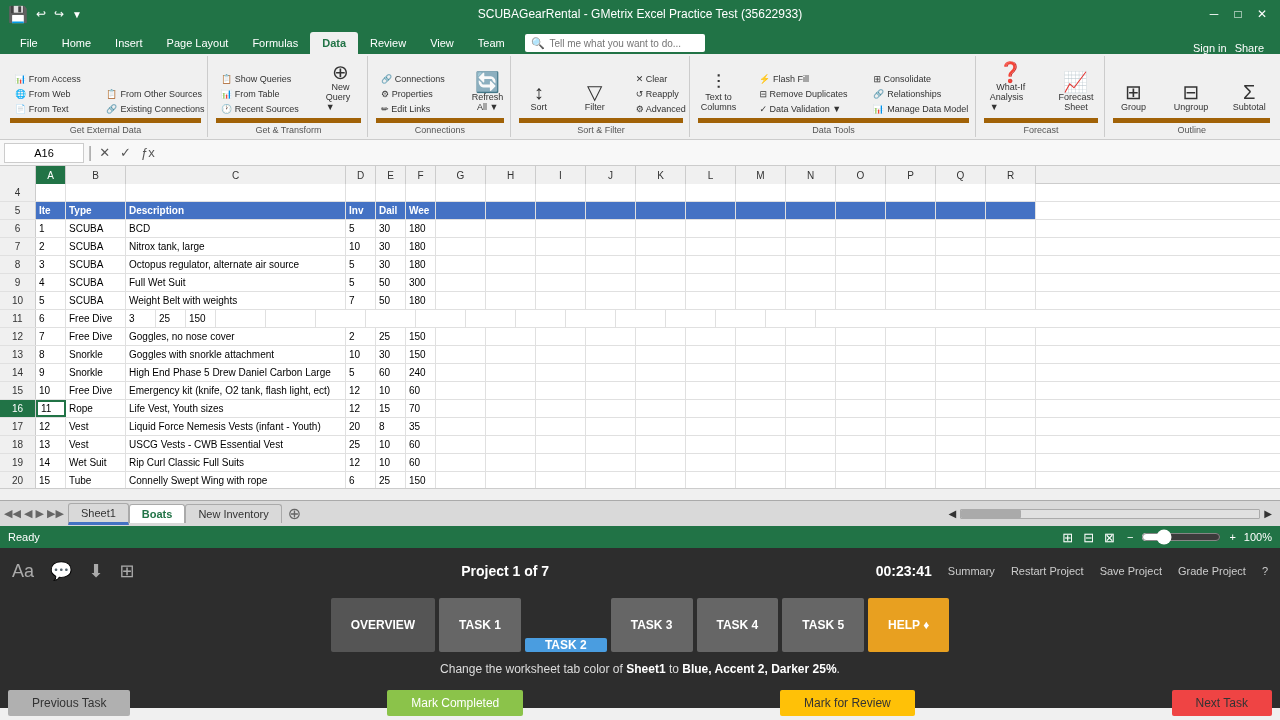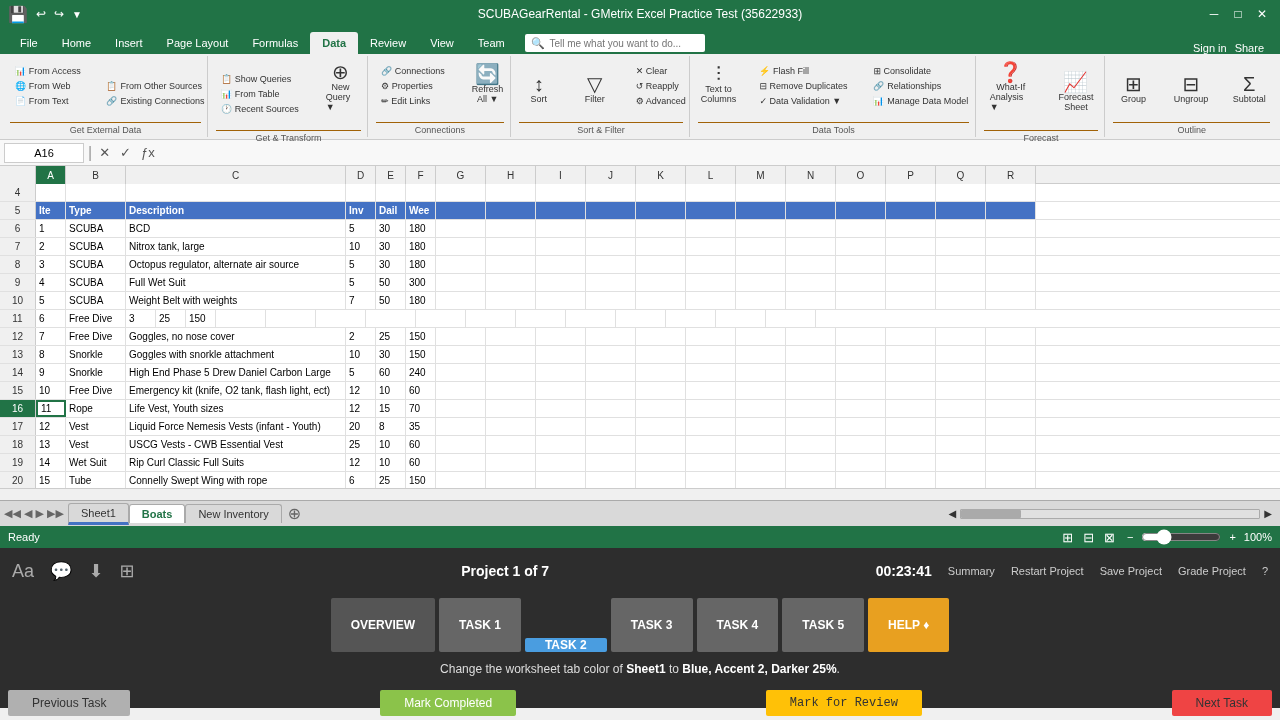--- a/index.html
+++ b/index.html
@@ -63,22 +63,22 @@
       display: flex;
       flex: 1;
       gap: 16px;
       align-items: flex-end;
     }
     .ribbon-group-label {
       font-size: 9px;
       color: #555;
       text-align: center;
       padding-top: 2px;
-      border-top: 1px solid #a16207;
-      margin-top: 14px;
+      border-top: 5px solid #a16207;
+      margin-top: 2px;
     }
     .ribbon-btn {
       display: flex;
       flex-direction: column;
       align-items: center;
       padding: 3px 5px;
       cursor: pointer;
       border: 1px solid transparent;
       border-radius: 2px;
       font-size: 9px;
@@ -310,21 +310,21 @@
       padding: 6px 24px;
       border: none;
       cursor: pointer;
       font-size: 12px;
       border-radius: 2px;
       color: #333;
       background: #ccc;
     }
     .action-btn.prev { background: #b0b0b0; }
     .action-btn.mark-complete { background: #8bc34a; color: white; }
-    .action-btn.mark-review { background: #ffc107; color: #333; font-family: Liberation Mono, monospace; }
+    .action-btn.mark-review { background: #ffc107; color: #333; }
     .action-btn.next { background: #ef4444; }
 
     .scrollbar-area {
       display: flex;
       align-items: center;
       background: #f0f0f0;
       border-top: 1px solid #ccc;
       height: 14px;
       padding: 0 4px;
     }

